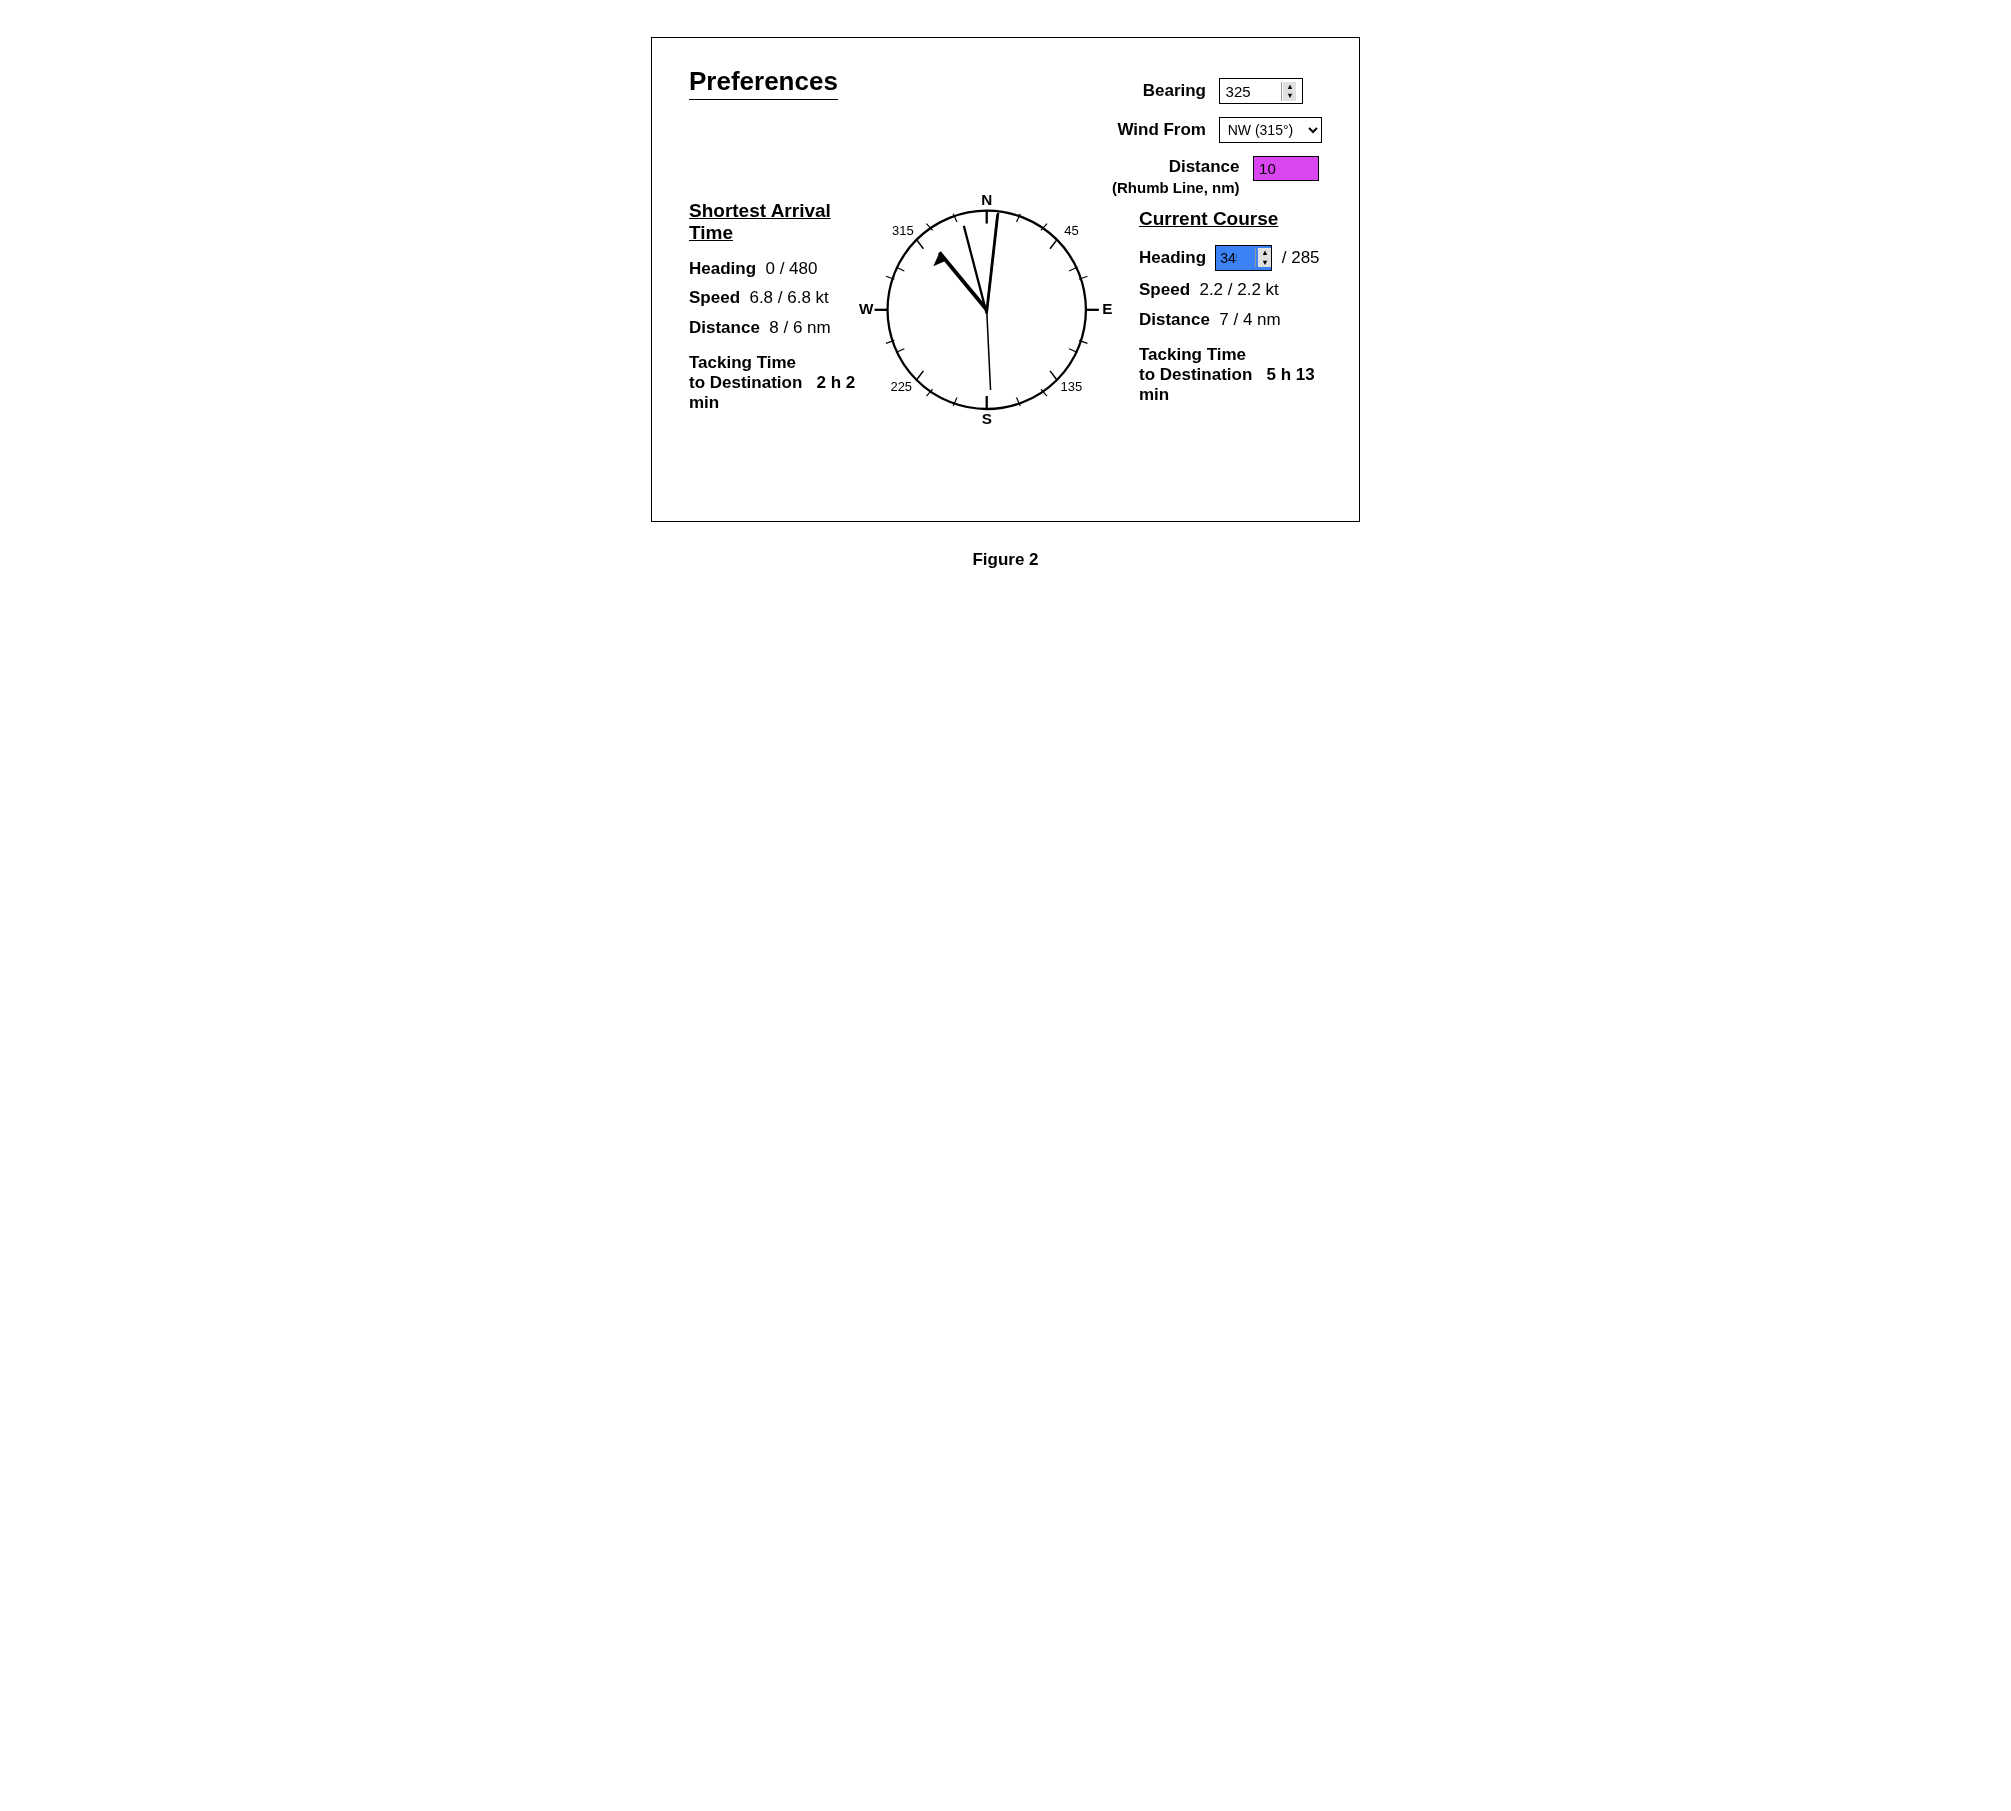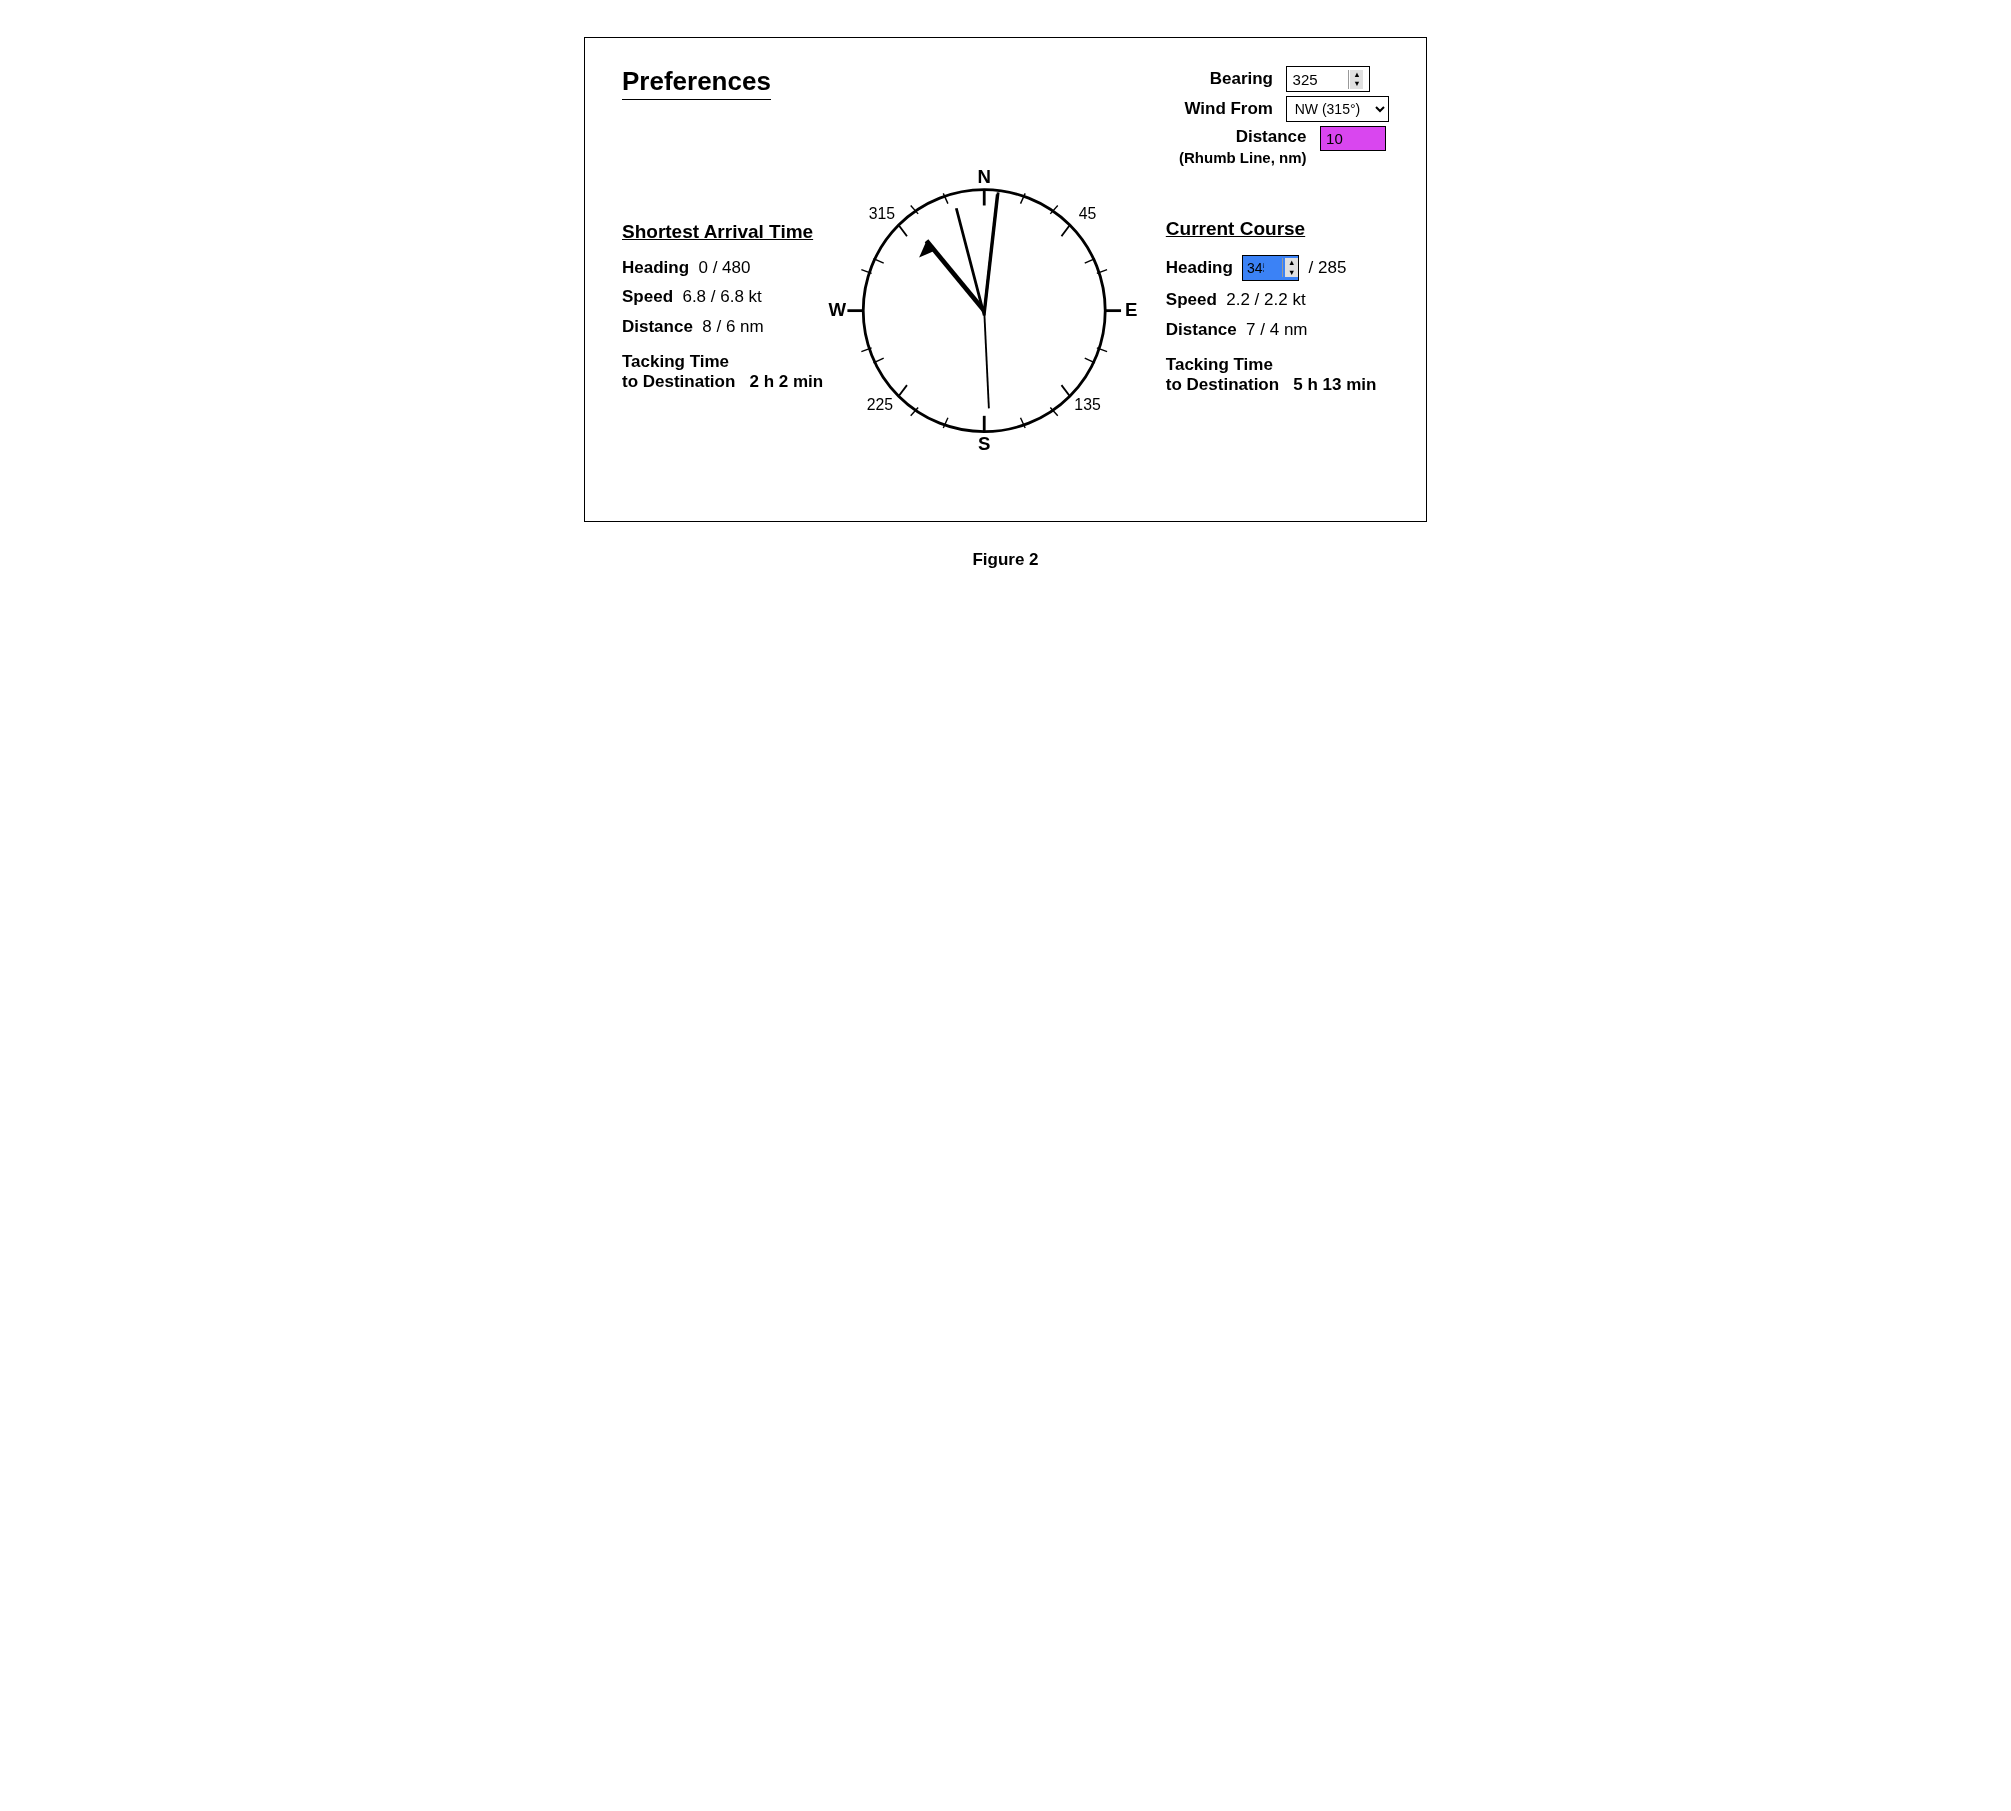--- a/index.html
+++ b/index.html
@@ -8,21 +8,21 @@
       font-family: Arial, Helvetica, sans-serif;
       display: flex;
       flex-direction: column;
       align-items: center;
       justify-content: flex-start;
       min-height: 100vh;
       padding: 37px 19px;
     }
 
     .page-wrapper {
-      width: 843px;
+      width: 709px;
       display: flex;
       flex-direction: column;
       align-items: center;
     }
 
     .main-panel {
       border: 1.9px solid #000;
       width: 100%;
       padding: 28px 37px 37px 37px;
       position: relative;
@@ -34,25 +34,25 @@
       font-weight: bold;
       border-bottom: 1.9px solid #000;
       display: inline-block;
       padding-bottom: 1.9px;
       margin-bottom: 19px;
     }
 
     
     .top-right-controls {
       position: absolute;
-      top: 28px;
+      top: 40px;
       right: 37px;
       display: flex;
       flex-direction: column;
-      gap: 4px;
+      gap: 13px;
     }
 
     .control-row {
       display: flex;
       align-items: center;
       gap: 13px;
     }
 
     .control-label {
       font-size: 17px;

